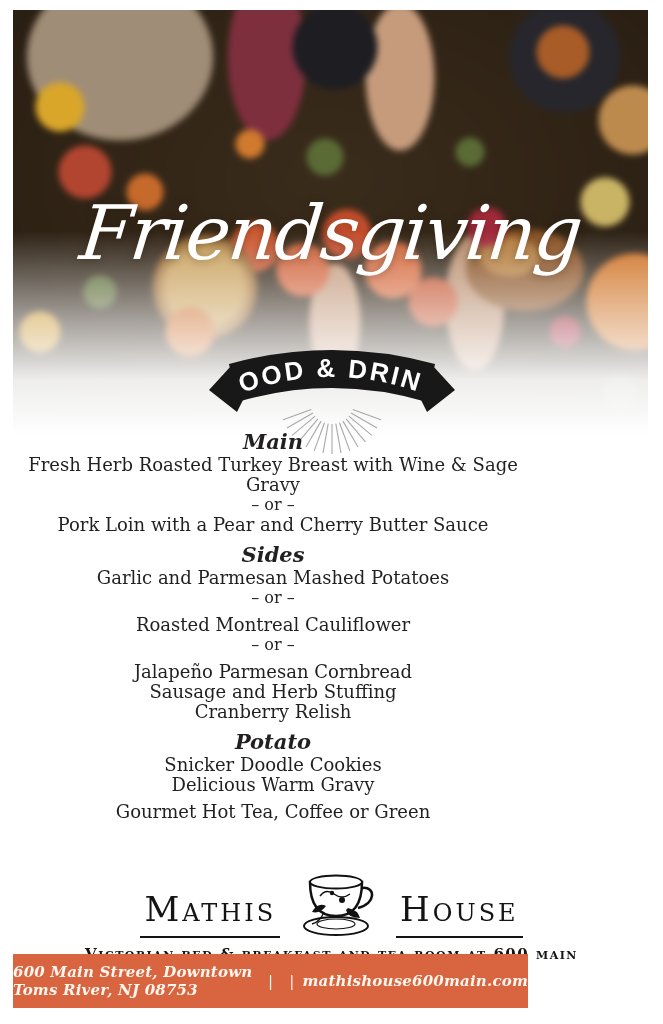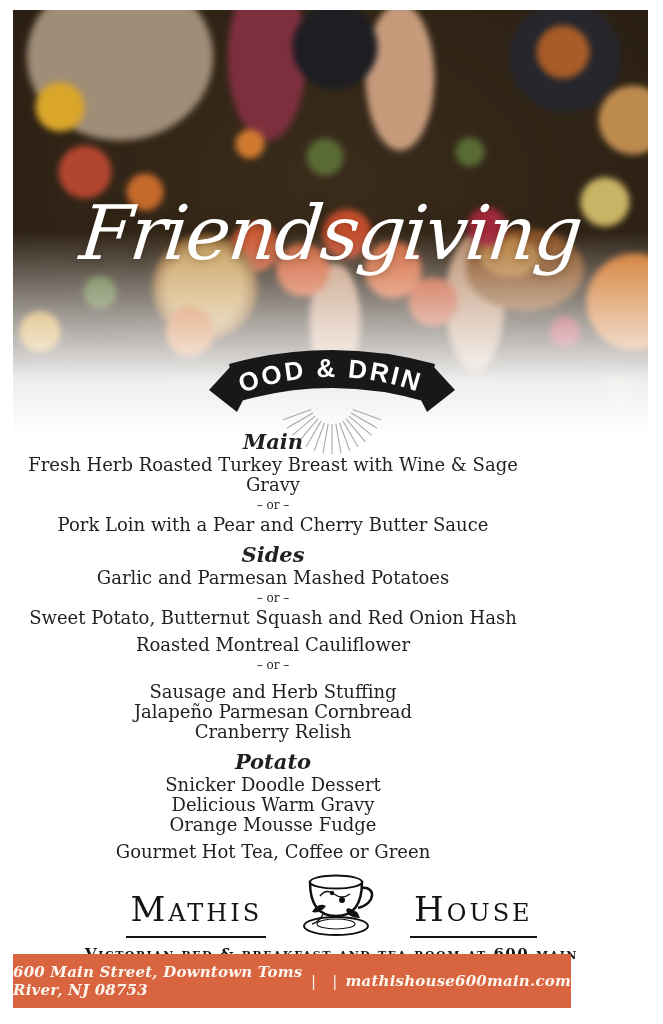--- a/index.html
+++ b/index.html
@@ -81,45 +81,45 @@
   
   .menu{position:absolute;top:429px;left:0;width:546px;text-align:center;z-index:5;}
   .menu-heading{
     font-size:21px;font-weight:700;font-style:italic;line-height:26px;
     color:var(--ink,#211f20);
   }
   .menu-section{margin-bottom:7px;}
   .menu-group{margin-bottom:7px;}
   .menu-group:last-child{margin-bottom:0;}
   .menu-line{font-size:18px;line-height:20px;color:var(--ink,#211f20);}
-  .menu-line.sep{font-size:12px;line-height:20px;}
+  .menu-line.sep{font-size:16px;line-height:20px;}
   .menu-group.spaced{margin-top:2px;}
 
   
   .logo{position:absolute;top:860px;left:0;width:663px;text-align:center;z-index:5;}
-  .logo-row{display:flex;justify-content:center;align-items:flex-end;gap:22px;}
+  .logo-row{display:flex;justify-content:center;align-items:flex-end;gap:8px;}
   .logo-word{
     font-family:"DejaVu Serif","Liberation Serif",serif;
     font-variant:small-caps;text-transform:lowercase;
     font-size:34px;line-height:1;letter-spacing:3px;font-weight:500;
     color:#141414;border-bottom:2px solid #141414;padding:0 4px 10px 4px;
   }
   .logo-word::first-letter{text-transform:uppercase;}
   .teacup{margin:0 2px -6px 2px;}
   .logo-tagline{
     margin-top:7px;
     font-family:"DejaVu Serif","Liberation Serif",serif;
     font-variant:small-caps;text-transform:lowercase;
     font-weight:700;font-size:15px;letter-spacing:1.5px;color:#141414;
   }
   .logo-tagline::first-letter{text-transform:uppercase;}
 
   
   .footer-bar{
-    position:absolute;top:954px;left:13px;width:558px;height:54px;
+    position:absolute;top:954px;left:13px;width:515px;height:54px;
     background:var(--accent-orange,#d8653f);
     display:flex;align-items:center;justify-content:center;
     color:#fdf6ef;font-style:italic;font-weight:700;font-size:15px;
     letter-spacing:.2px;z-index:5;
   }
   .footer-bar .pipe{margin:0 8px;font-weight:400;}
 </style>
 </head>
 <body>
 
@@ -172,39 +172,37 @@
         <div class="menu-line sep">– or –</div>
         <div class="menu-line">Pork Loin with a Pear and Cherry Butter Sauce</div>
       </div>
     </div>
 
     <div class="menu-section">
       <div class="menu-heading">Sides</div>
       <div class="menu-group">
         <div class="menu-line">Garlic and Parmesan Mashed Potatoes</div>
         <div class="menu-line sep">– or –</div>
-        <div class="menu-line">Sweet Potato, Butternut Squash and Red Onion Hash</div>
       </div>
       <div class="menu-group spaced">
         <div class="menu-line">Roasted Montreal Cauliflower</div>
         <div class="menu-line sep">– or –</div>
       </div>
       <div class="menu-group spaced">
+        <div class="menu-line">Jalapeño Parmesan Cornbread</div>
         <div class="menu-line">Sausage and Herb Stuffing</div>
-        <div class="menu-line">Jalapeño Parmesan Cornbread</div>
         <div class="menu-line">Cranberry Relish</div>
       </div>
     </div>
 
     <div class="menu-section">
       <div class="menu-heading">Potato</div>
       <div class="menu-group">
-        <div class="menu-line">Snicker Doodle Dessert</div>
+        <div class="menu-line">Snicker Doodle Cookies</div>
         <div class="menu-line">Delicious Warm Gravy</div>
-        <div class="menu-line">Orange Mousse Fudge</div>
       </div>
       <div class="menu-group spaced">
         <div class="menu-line">Gourmet Hot Tea, Coffee or Green</div>
       </div>
     </div>
 
   </div>
 
   <div class="logo">
     <div class="logo-row">

